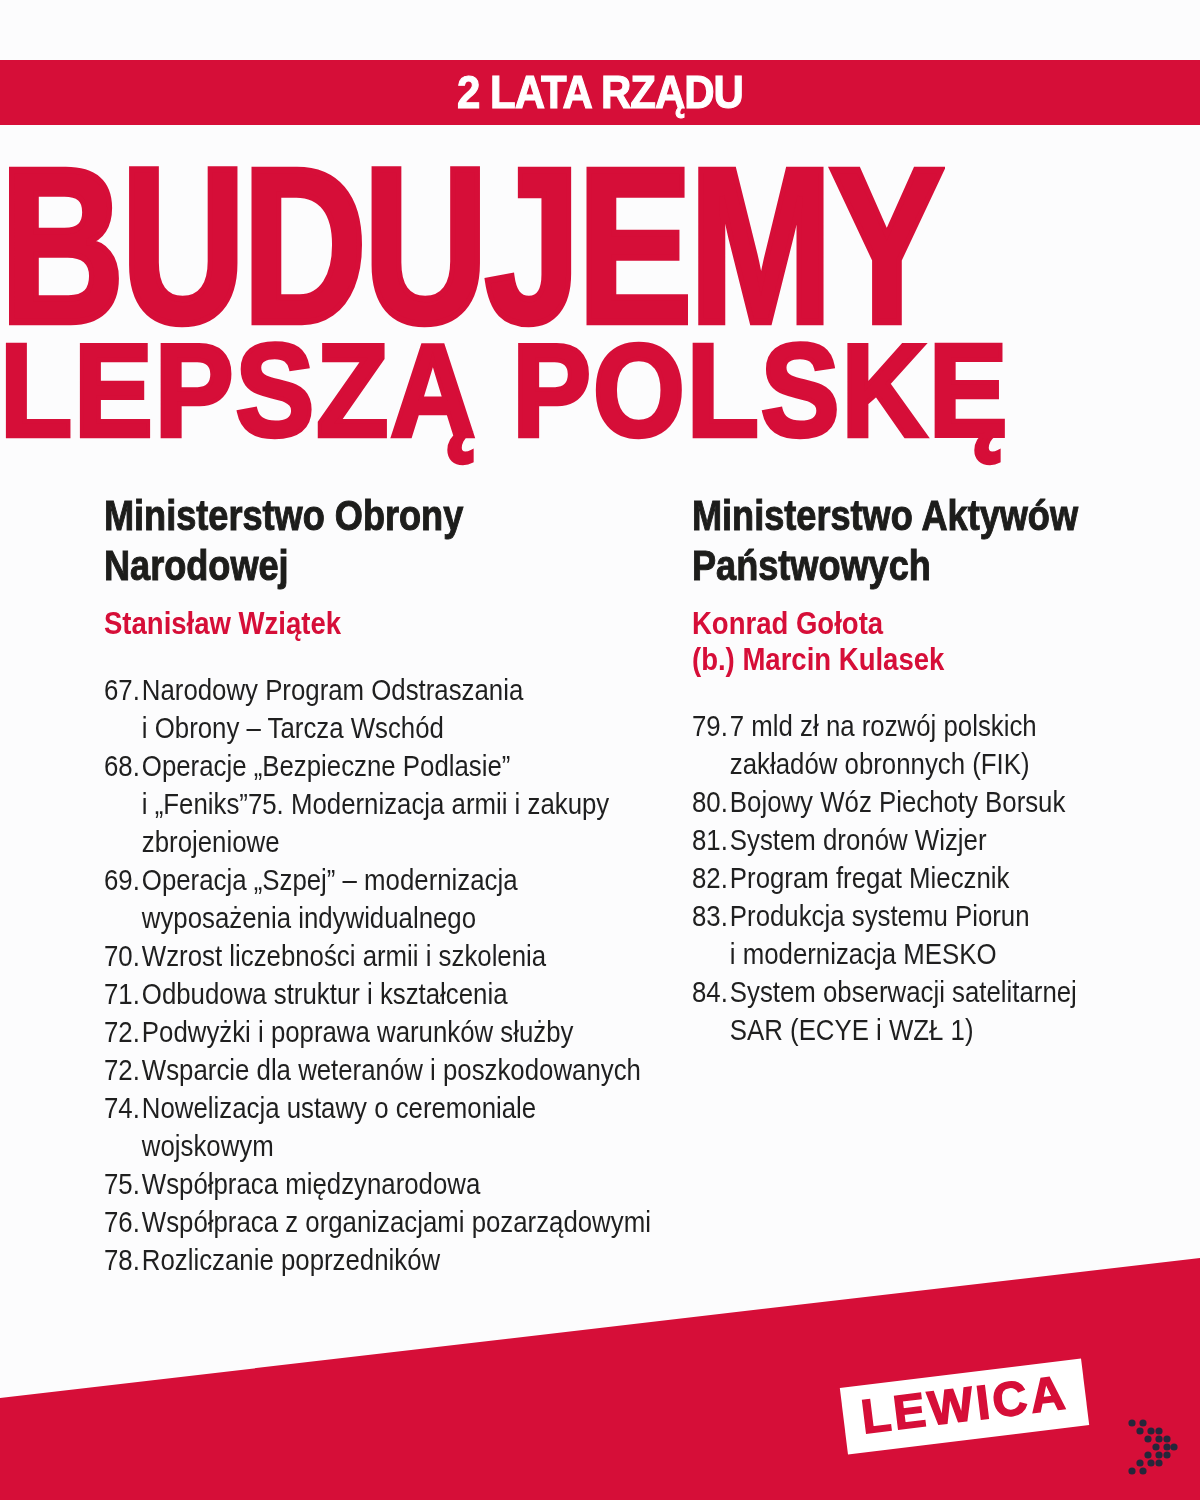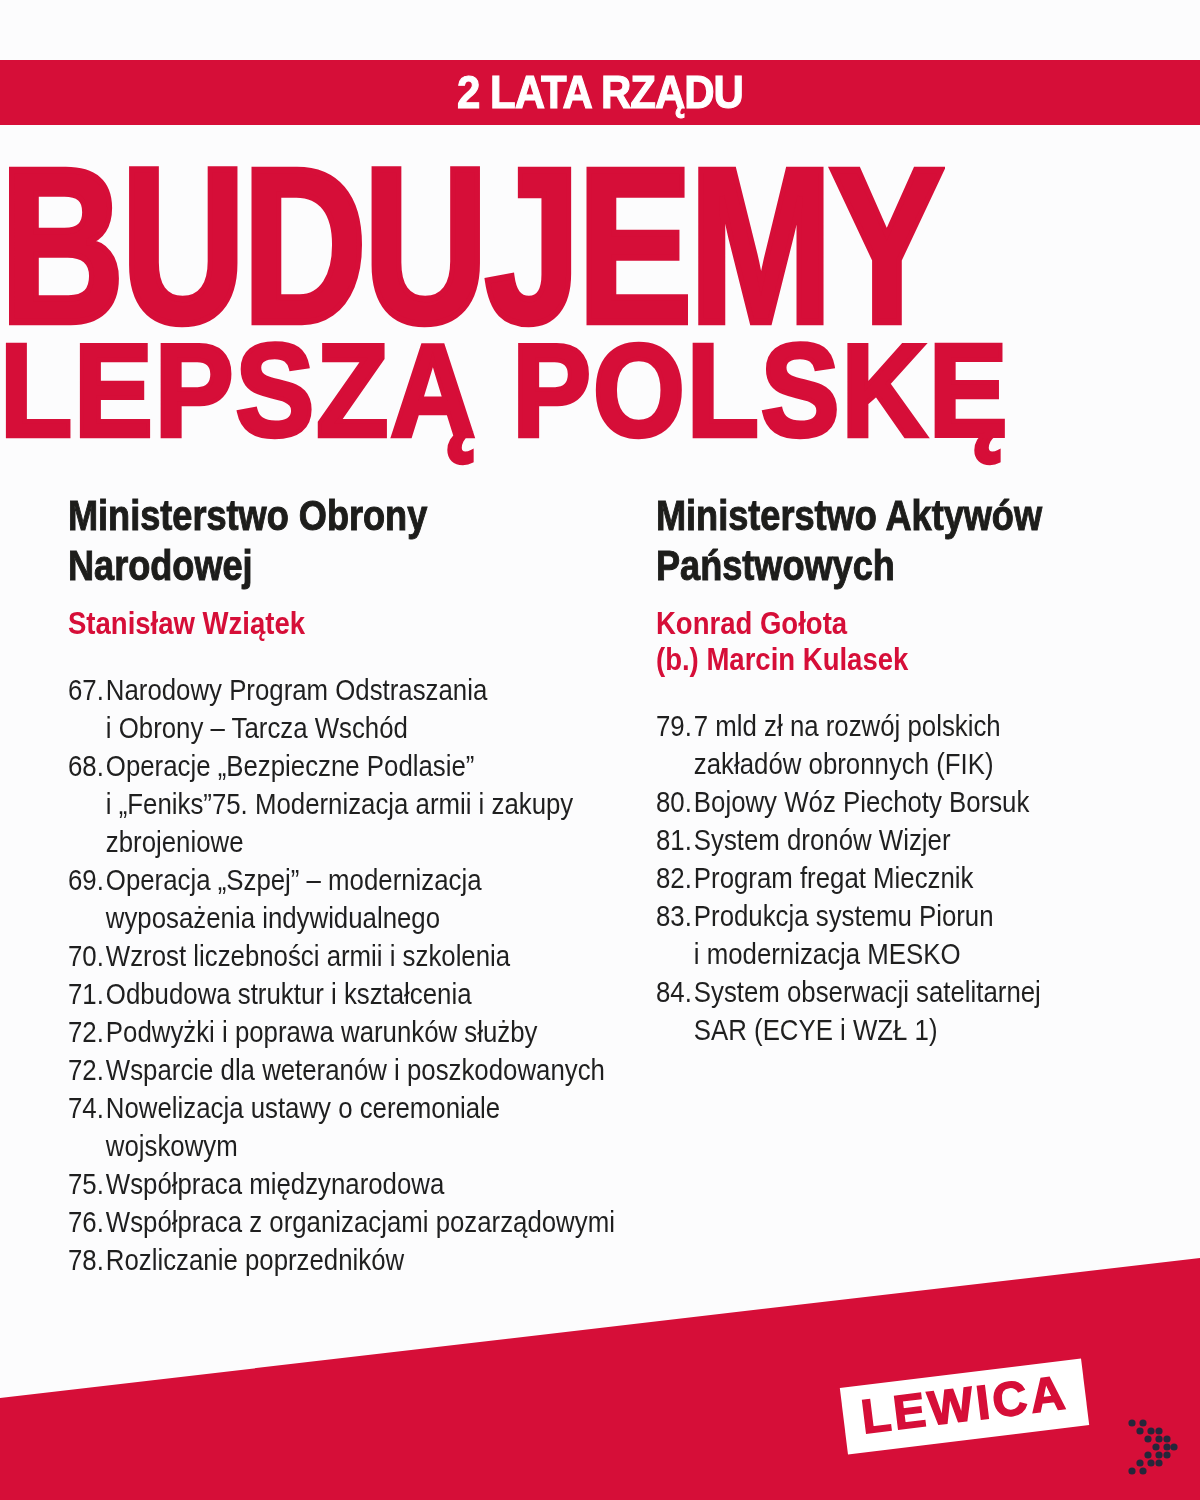--- a/index.html
+++ b/index.html
@@ -49,21 +49,21 @@
     font-size:118px;
     line-height:118px;
     letter-spacing:2px;
     -webkit-text-stroke:4px var(--red);
     transform:scaleY(1.12);
   }
   
   .columns{
     display:flex;
     margin-top:46px;
-    padding-left:68px;
+    padding-left:104px;
   }
   .col{ }
   .col.left{ width:588px; flex:none; }
   .col.right{ flex:1; }
   .condense{ transform:scaleX(0.86); transform-origin:0 0; }
   .ministry{
     font-size:42px;
     line-height:50px;
     font-weight:700;
     letter-spacing:0;

